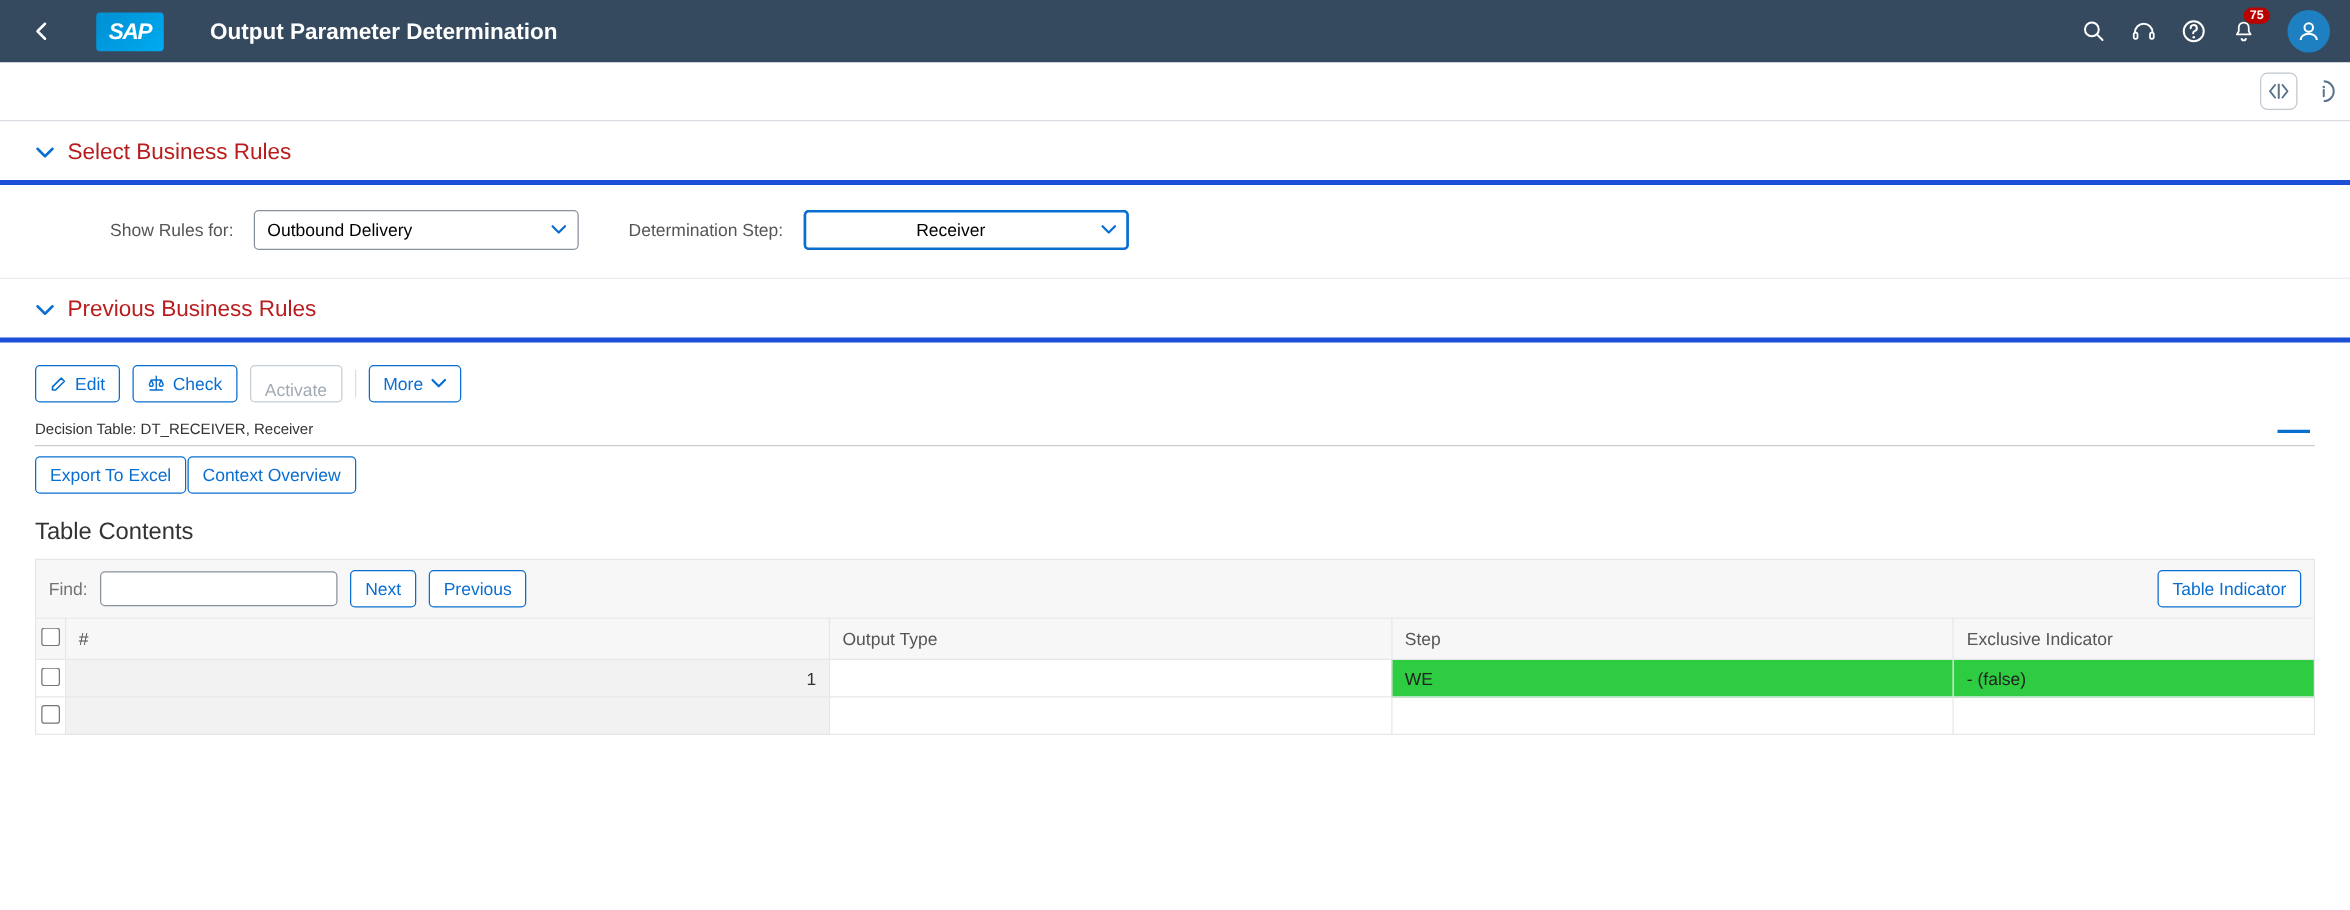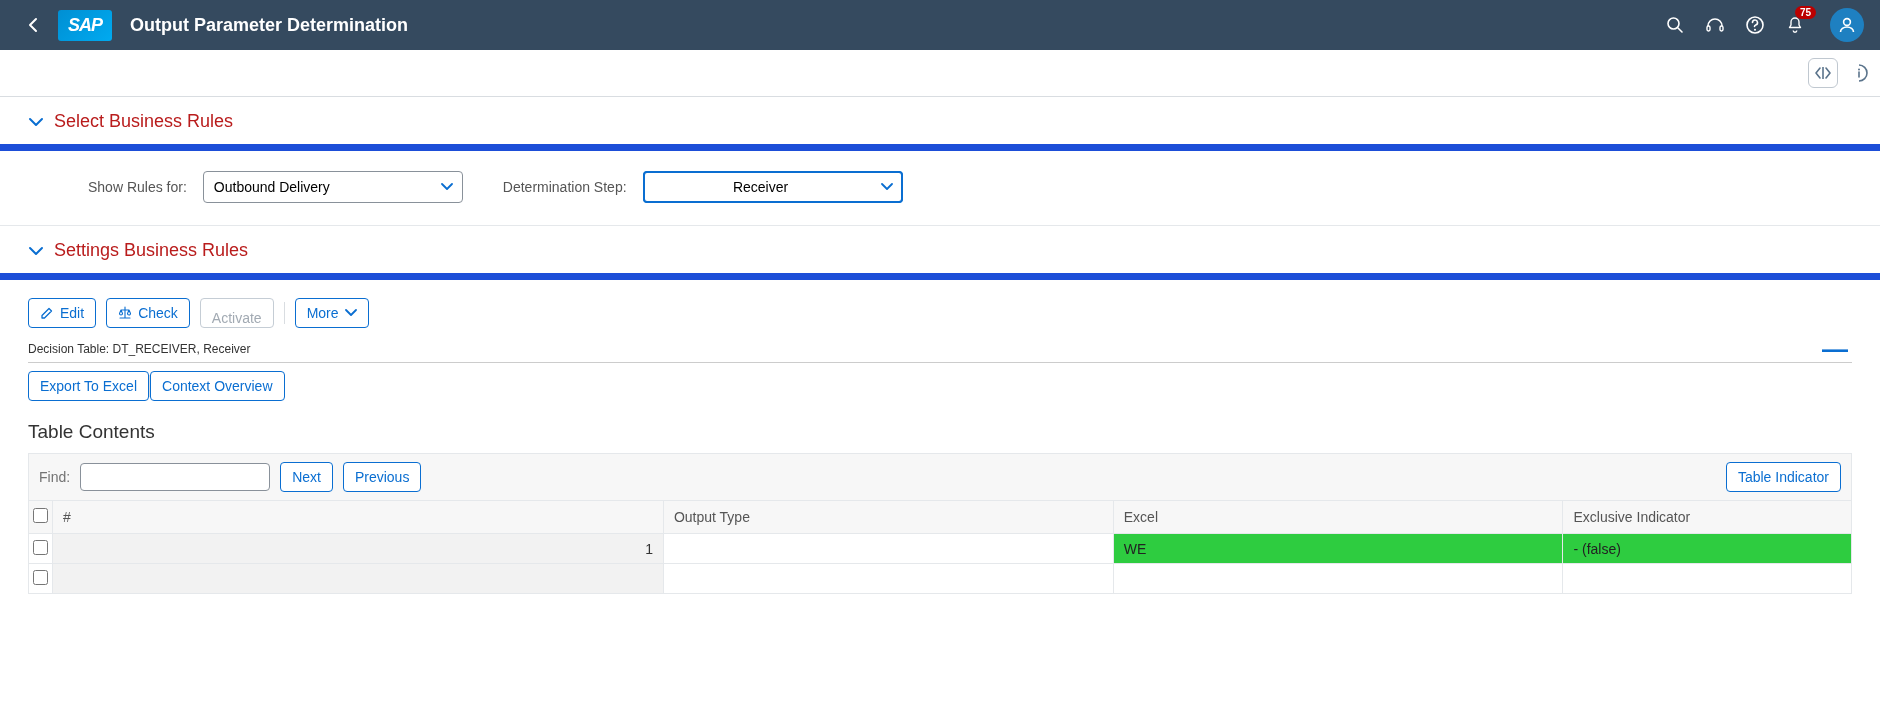--- a/index.html
+++ b/index.html
@@ -1,39 +1,39 @@
 <!DOCTYPE html>
 <html><head>
 <meta charset="utf-8">
 <style>
 * { box-sizing: border-box; margin: 0; padding: 0; font-family: Arial, Helvetica, sans-serif; }
 body { background: #fff; color: #333; font-size: 14px; overflow-x: hidden; }
 
 
-.header { background: #354a5f; height: 50px; display: flex; align-items: center; padding: 0 16px; color: #fff; }
+.header { background: #354a5f; height: 50px; display: flex; align-items: center; padding: 0 16px; color: #fff; gap: 19px; }
 .header .back { padding: 6px 10px; cursor: pointer; }
 .header .logo { font-weight: 900; font-style: italic; background: linear-gradient(135deg, #008fd3, #00aaf0); padding: 5px 10px; border-radius: 3px; margin: 0 18px 0 8px; font-size: 18px; letter-spacing: -1px; color: #fff; }
 .header .title { font-size: 18px; font-weight: 700; flex: 1; }
 .header .icons { display: flex; align-items: center; gap: 18px; }
 .header .hicon { width: 22px; height: 22px; display:flex; align-items:center; justify-content:center; cursor:pointer; position:relative; }
 .header .badge { position:absolute; top:-8px; right:-10px; background:#bb0000; color:#fff; border-radius:10px; font-size:10px; padding:1px 5px; font-weight:700; }
 .header .avatar { width:34px; height:34px; border-radius:50%; background:#1e80c1; display:flex; align-items:center; justify-content:center; margin-left:6px; }
 
 
 .subbar { display:flex; justify-content:flex-end; padding: 8px 6px; gap:6px; background:#fff; }
 .subbar .sq { width:30px; height:30px; border:1px solid #c0c8d0; border-radius:6px; display:flex; align-items:center; justify-content:center; color:#5a738b; cursor:pointer; }
 .subbar .sq.noborder { border:none; }
 
 hr.sep { border:none; border-top:1px solid #d9dde1; }
 
 
 .section { border-bottom: 1px solid #e5e8eb; }
 .section .sec-header { display:flex; align-items:center; padding: 14px 28px 12px; font-size:18px; color:#b91c1c; gap:10px; cursor:pointer; }
 .section .sec-header .chev { color:#0a6ed1; }
-.section .body { background:#fff; border-top:7px solid #1d4ed8; padding: 16px 28px; }
+.section .body { background:#fff; border-top:4px solid #1d4ed8; padding: 16px 28px; }
 
 
 .fields { display:flex; align-items:center; gap:40px; padding: 4px 0 6px 60px; }
 .fgroup { display:flex; align-items:center; gap:16px; }
 .fgroup label { font-size:14px; color:#555; }
 .select-wrap { position:relative; }
 .select-wrap select { appearance:none; -webkit-appearance:none; border:1px solid #89919a; border-radius:4px; padding:6px 34px 6px 10px; font-size:14px; background:#fff; min-width:260px; height:32px; }
 .select-wrap .caret { position:absolute; right:10px; top:50%; transform:translateY(-50%); pointer-events:none; color:#0a6ed1; }
 .select-wrap.focused select { border-color:#0a6ed1; outline:2px solid #0a6ed1; outline-offset:-2px;text-align:center; }
 
@@ -178,21 +178,21 @@
   </div>
 </div>
 
 <div class="section" style="border-bottom:none;">
   <div class="sec-header">
     <span class="chev">
       <svg width="16" height="14" viewBox="0 0 16 14">
           <path d="M2 4 L8 10 L14 4" stroke="#0a6ed1" stroke-width="2" fill="none" stroke-linecap="round" stroke-linejoin="round"></path>
         </svg>
     </span>
-    <span>Settings Business Rules</span>
+    <span>Previous Business Rules</span>
   </div>
   <div class="body" style="padding-top:18px;">
 
     <div class="toolbar">
       <button class="btn">
         <svg class="mini" viewBox="0 0 14 14">
             <path d="M2 12 L2 9.5 L9 2.5 L11.5 5 L4.5 12 Z" stroke="#0a6ed1" stroke-width="1.3" fill="none" stroke-linejoin="round"></path>
           </svg>
         <span>Edit</span>
       </button>
@@ -254,21 +254,21 @@
         <col style="width:25%">
         <col style="width:25%">
         <col style="width:25%">
         <col style="width:25%">
       </colgroup>
       <thead>
         <tr>
           <th class="chk"><input type="checkbox" class="ck" style=""></th>
           <th class="num">#</th>
           <th class="ot">Output Type</th>
-          <th class="role">Excel</th>
+          <th class="role">Step</th>
           <th class="excl">Exclusive Indicator</th>
         </tr>
       </thead>
       <tbody>
         <tr>
           <td class="chk"><input type="checkbox" class="ck" style=""></td>
           <td class="numcell">1</td>
           <td></td>
           <td class="green">WE</td>
           <td class="green">- (false)</td>

